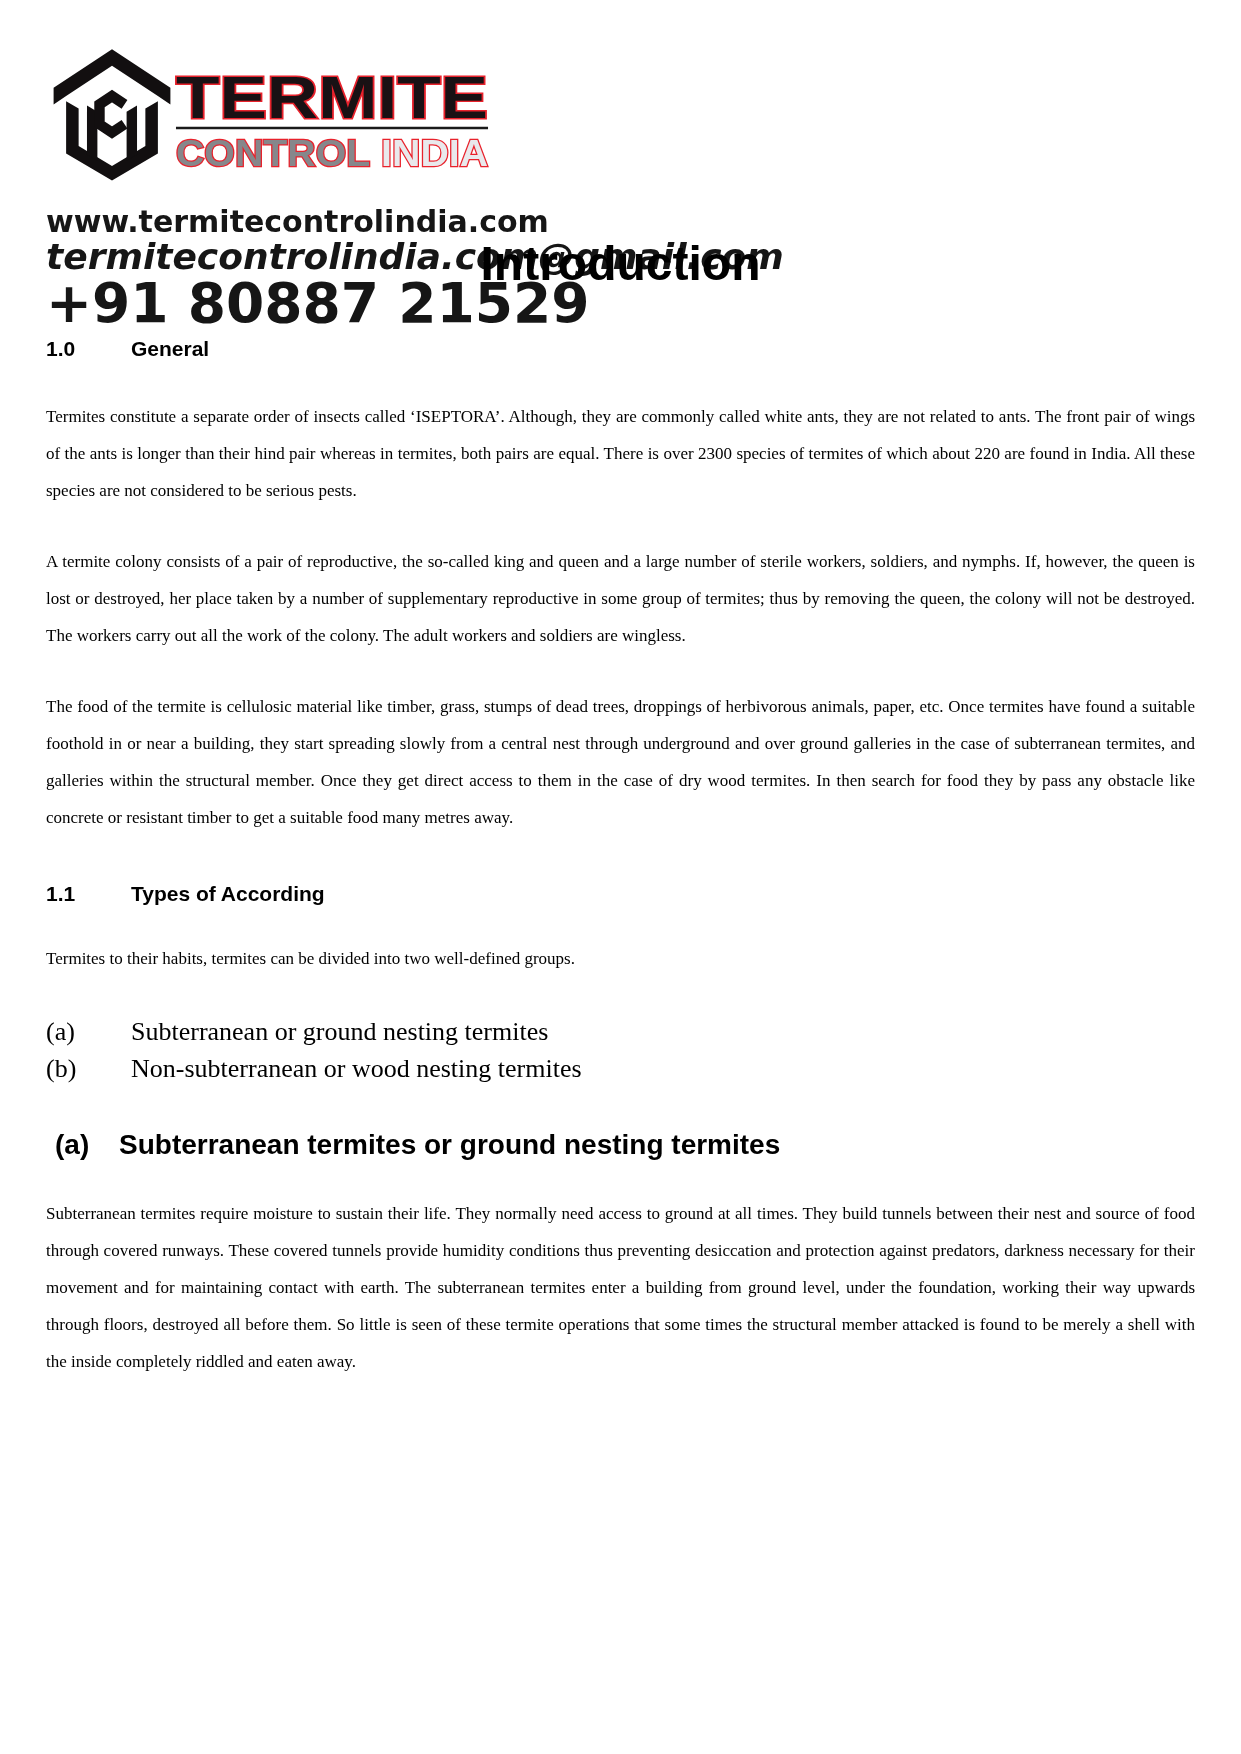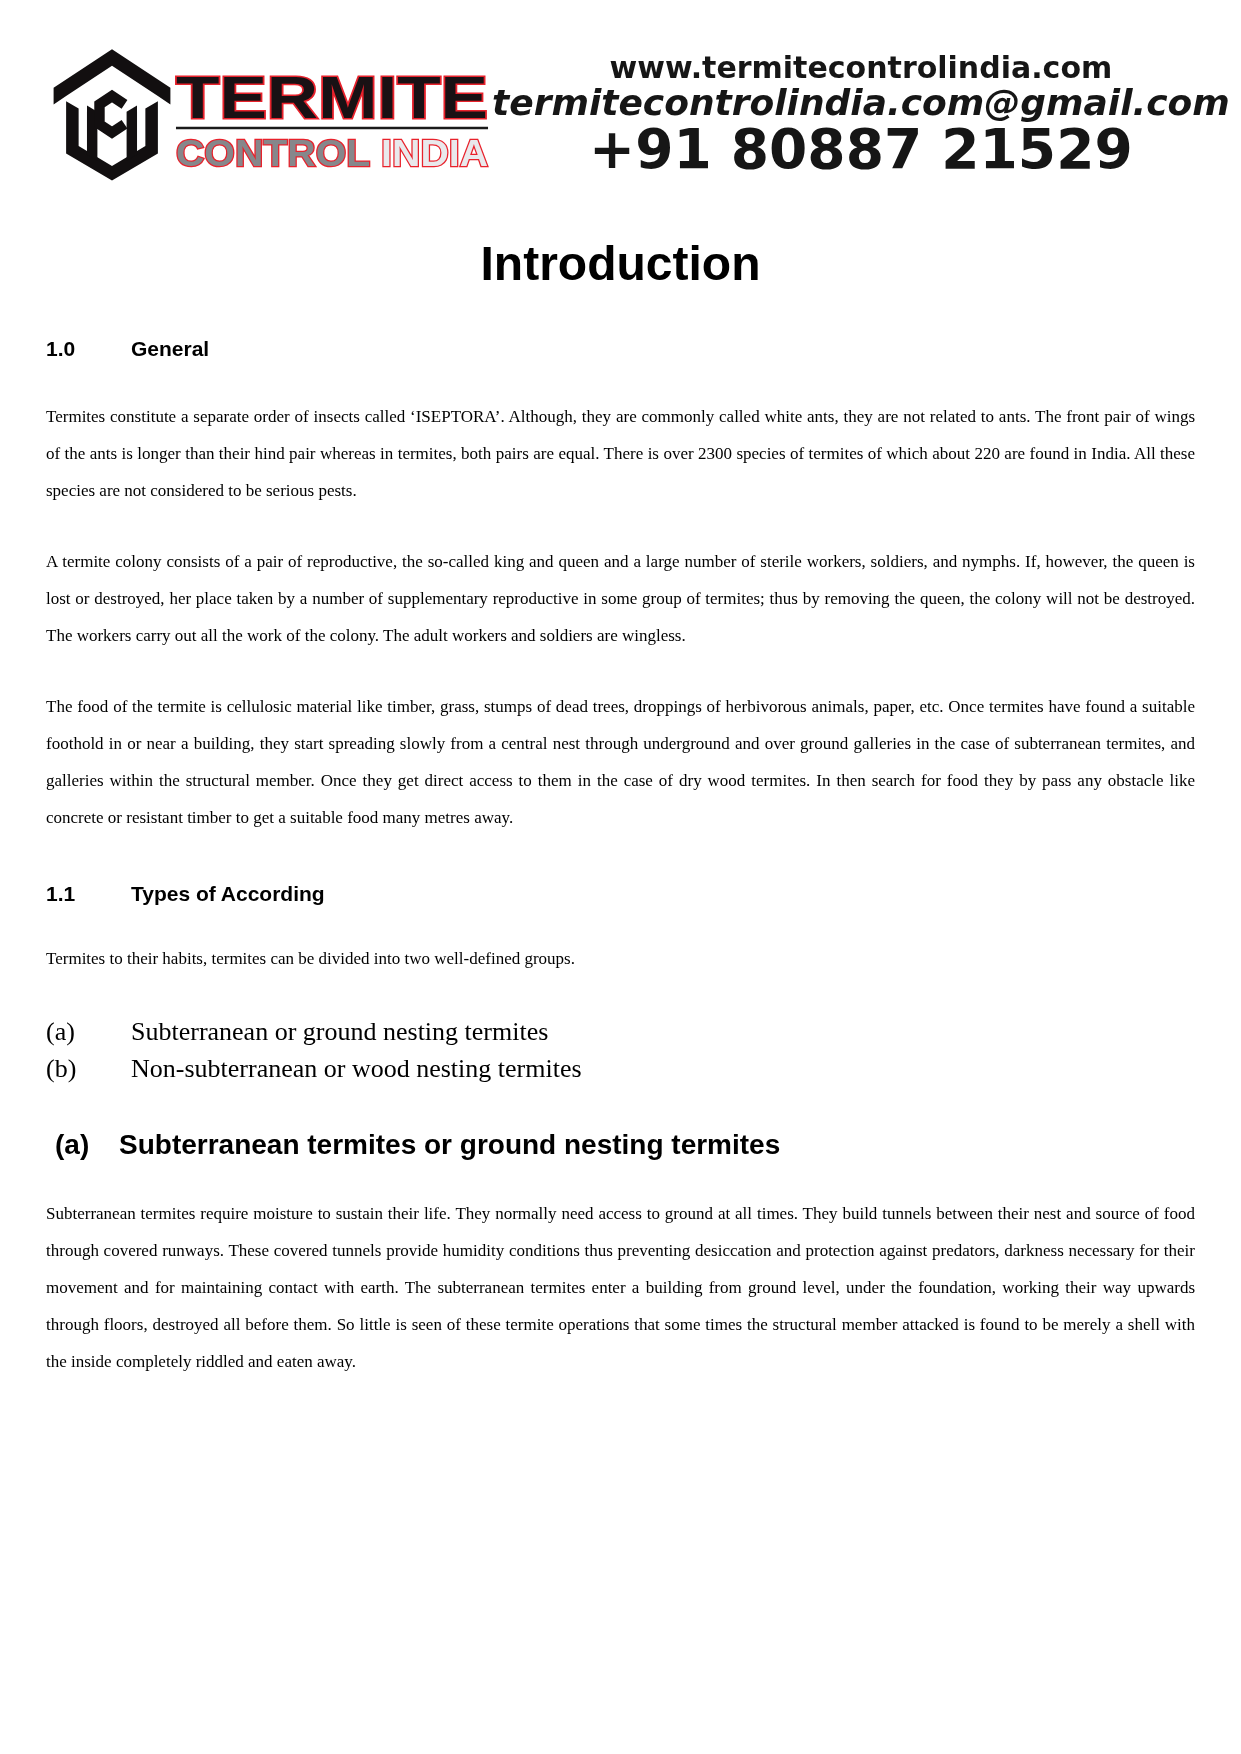--- a/index.html
+++ b/index.html
@@ -6,26 +6,26 @@
   html,body { background:#ffffff; }
   .page {
     position:relative;
     width:1241px; height:1754px;
     background:#ffffff;
     padding:38px 46px 0 46px;
     font-family:"Liberation Serif", serif;
     color:#000;
     overflow:hidden;
   }
-  .header { display:flex; justify-content:space-between; align-items:flex-start; height:170px; }
+  .header { display:flex; justify-content:space-between; align-items:flex-start; height:170px;flex-direction:column; }
   .logo-group { display:flex; align-items:flex-start; }
   .monogram-svg { width:132px; height:146px; margin-top:8px; }
   .wordmark-svg { width:318px; height:120px; margin-top:24px; margin-left:-4px; }
   .contact {
-    text-align:center;
+    text-align:left;
     margin-right:104px;
     margin-top:12px;
     font-family:"DejaVu Sans", sans-serif;
     font-weight:bold;
     color:#161616;
   }
   .contact-website { font-size:30px; line-height:36px; letter-spacing:0px; }
   .contact-email   { font-size:36px; line-height:34px;font-style:italic; }
   .contact-phone   { font-size:55px; line-height:58px; letter-spacing:0px; }
 

